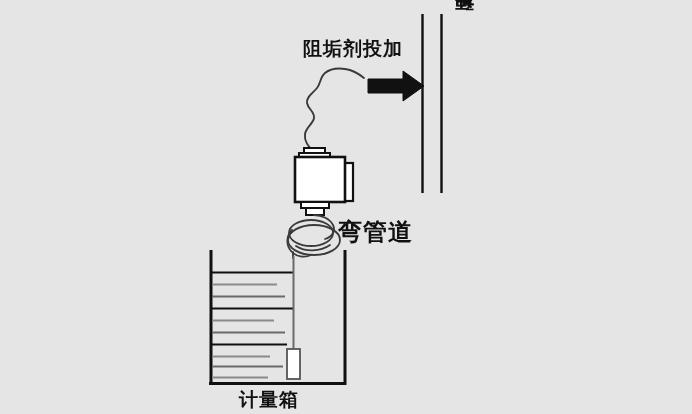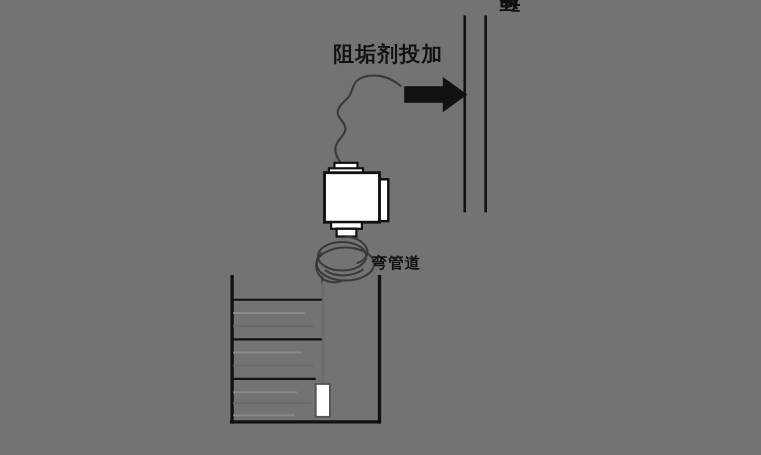--- a/index.html
+++ b/index.html
@@ -7,21 +7,21 @@
     padding: 0;
     background: #ffffff;
   }
   body {
     font-family: "DejaVu Sans", "Liberation Sans", sans-serif;
   }
   #diagram-root {
     position: relative;
     width: 692px;
     height: 414px;
-    background: #737373;
+    background: #e5e5e5;
     overflow: hidden;
   }
   #diagram-svg {
     position: absolute;
     left: 0;
     top: 0;
     width: 692px;
     height: 414px;
   }
   .lbl {
@@ -36,22 +36,22 @@
     top: 36px;
     font-size: 19px;
   }
   #label-pump {
     left: 213px;
     top: 170px;
     font-size: 19px;
   }
   #label-bentpipe {
     left: 338px;
-    top: 231px;
-    font-size: 14px;
+    top: 216px;
+    font-size: 24px;
   }
   #label-tank {
     left: 239px;
     top: 387px;
     font-size: 19px;
   }
   #label-mainpipe {
     left: 450px;
     top: 12px;
     font-size: 19px;
@@ -142,16 +142,17 @@
       <rect x="287" y="349" width="13" height="30" fill="#ffffff" stroke="#555555" stroke-width="1.8"></rect>
     </g>
 
   </svg>
 
   <div class="lbl" id="label-dosing">阻垢剂投加</div>
 
 
   <div class="lbl" id="label-bentpipe">弯管道</div>
 
+  <div class="lbl" id="label-tank">计量箱</div>
 
   <div class="lbl" id="label-mainpipe">预处理产水母管</div>
 
 </div>
 
 </body></html>

